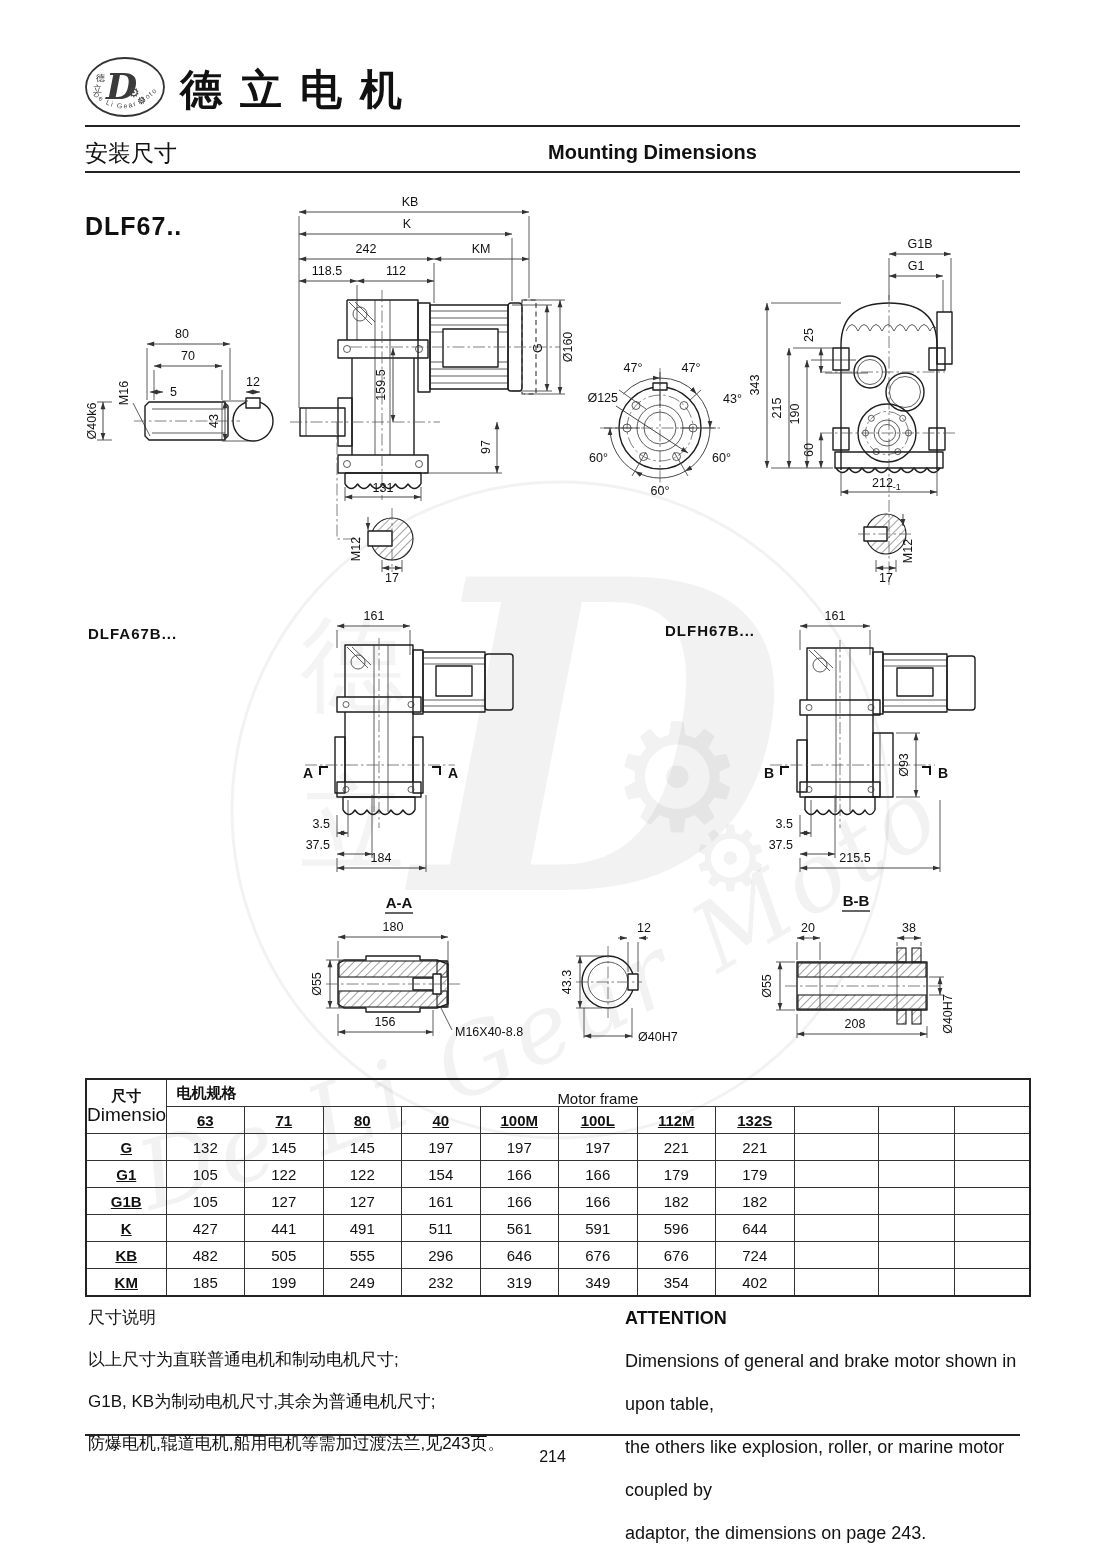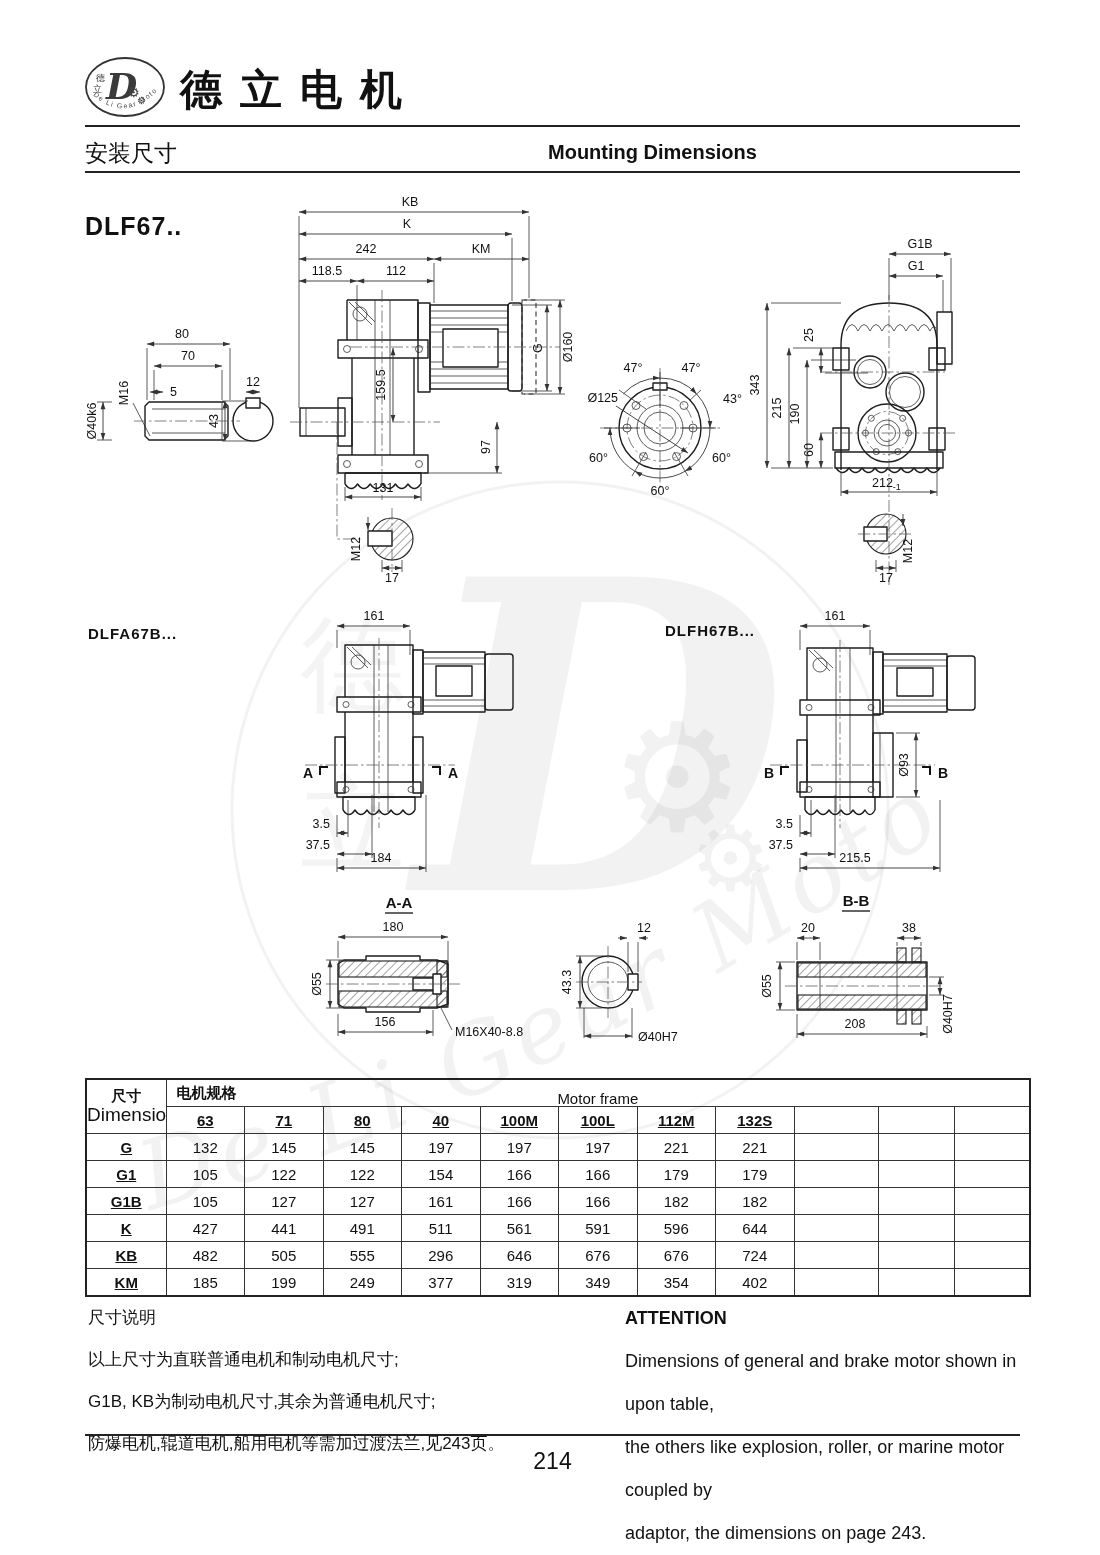--- a/index.html
+++ b/index.html
@@ -31,21 +31,21 @@
   .cell-b{font-weight:bold;text-decoration:underline;}
   .spec-cell{position:relative;text-align:left !important;}
   .spec-cn{position:absolute;left:10px;top:4px;font-weight:bold;font-size:15px;}
   .spec-en{position:absolute;left:0;right:0;top:4px;text-align:center;font-size:15px;margin-top:6px;}
   .dimhdr{font-size:15px;font-weight:bold;line-height:1.15;}
   .dimhdr .sub{font-weight:normal;font-size:19px;}
   .notes-cn{font-size:17px;line-height:42px;}
   .notes-cn .ttl{display:block;}
   .notes-en{font-size:18px;line-height:43px;}
   .notes-en .ttl{font-weight:bold;display:block;}
-  .pagenum{font-size:23px;}
+  .pagenum{font-size:16px;}
   
   .wm{pointer-events:none;}
 </style>
 </head>
 <body>
 
 <div class="page">
 
   <svg class="abs wm" style="left:0;top:0;" width="1100" height="1555" viewBox="0 0 1100 1555">
     <circle cx="560" cy="810" r="328" fill="none" stroke="rgba(0,0,0,0.05)" stroke-width="3"></circle>
@@ -617,21 +617,21 @@
         <td>724</td>
         <td></td>
         <td></td>
         <td></td>
       </tr>
       <tr>
         <td class="cell-b">KM</td>
         <td>185</td>
         <td>199</td>
         <td>249</td>
-        <td>377</td>
+        <td>232</td>
         <td>319</td>
         <td>349</td>
         <td>354</td>
         <td>402</td>
         <td></td>
         <td></td>
         <td></td>
       </tr>
     </tbody>
       </table>

